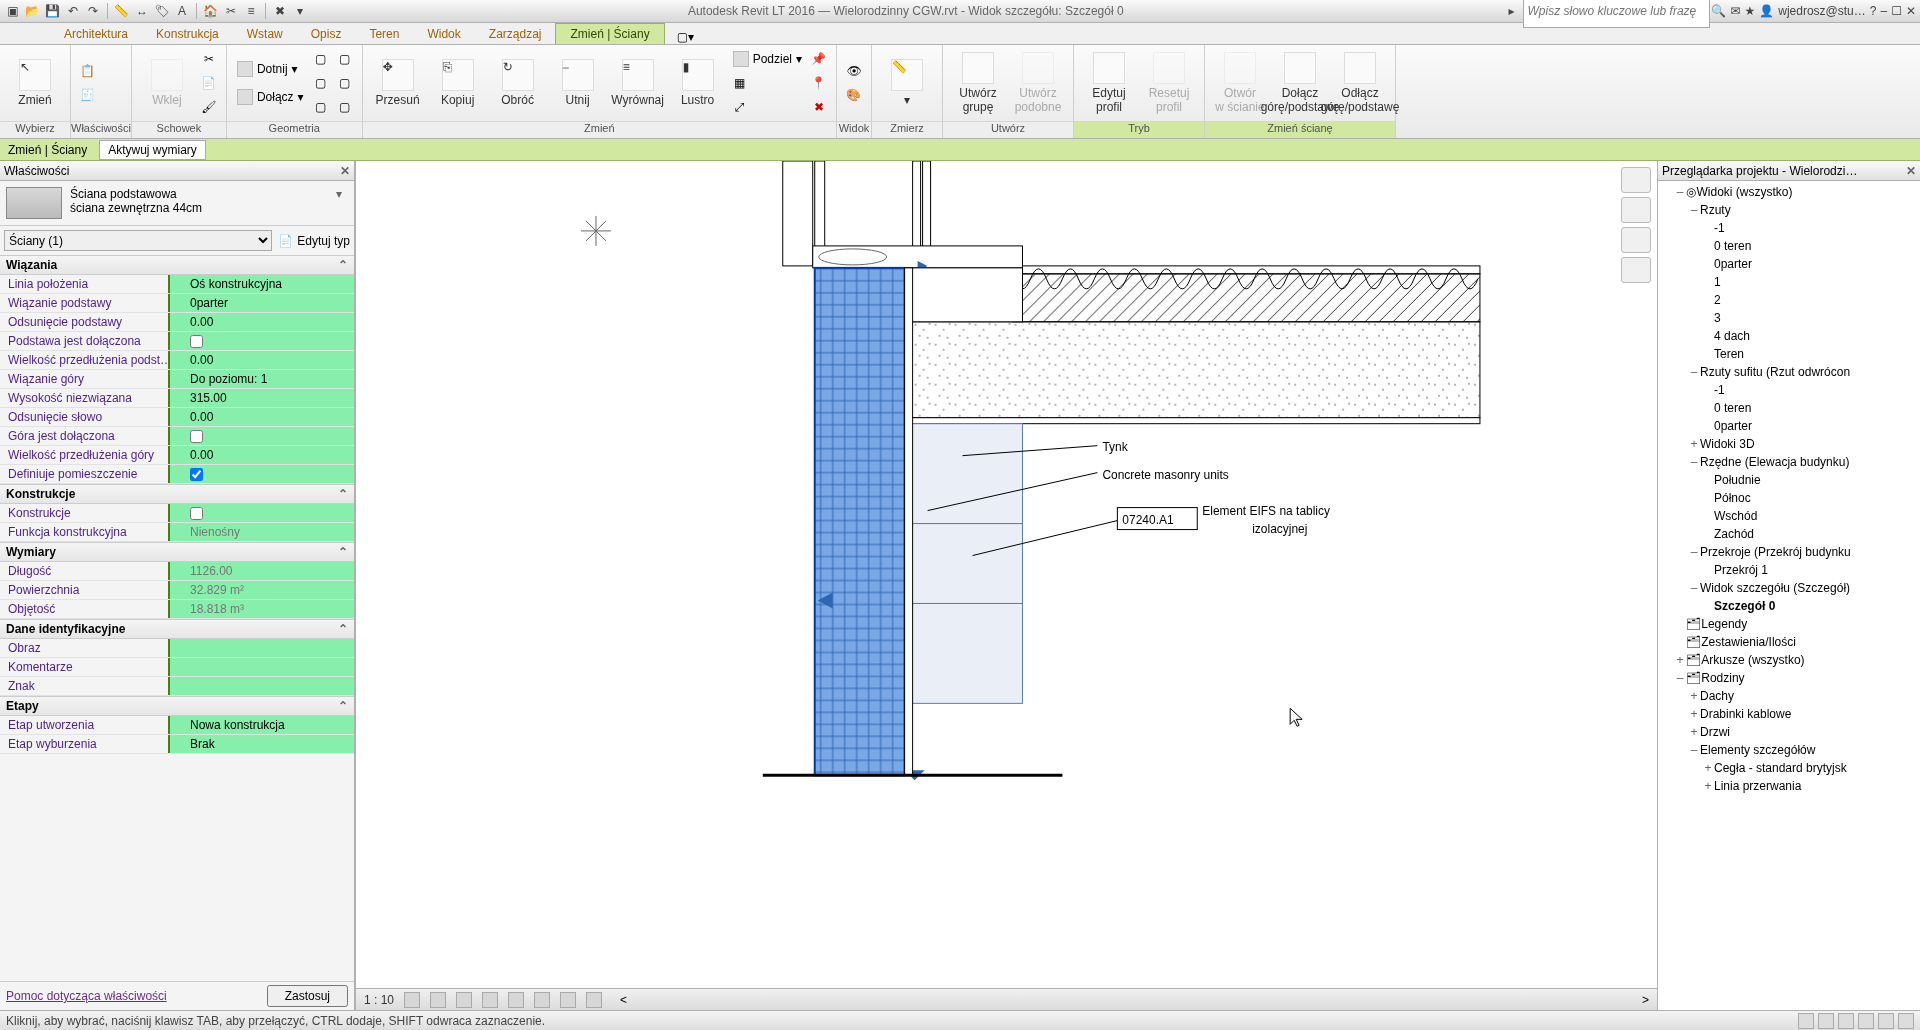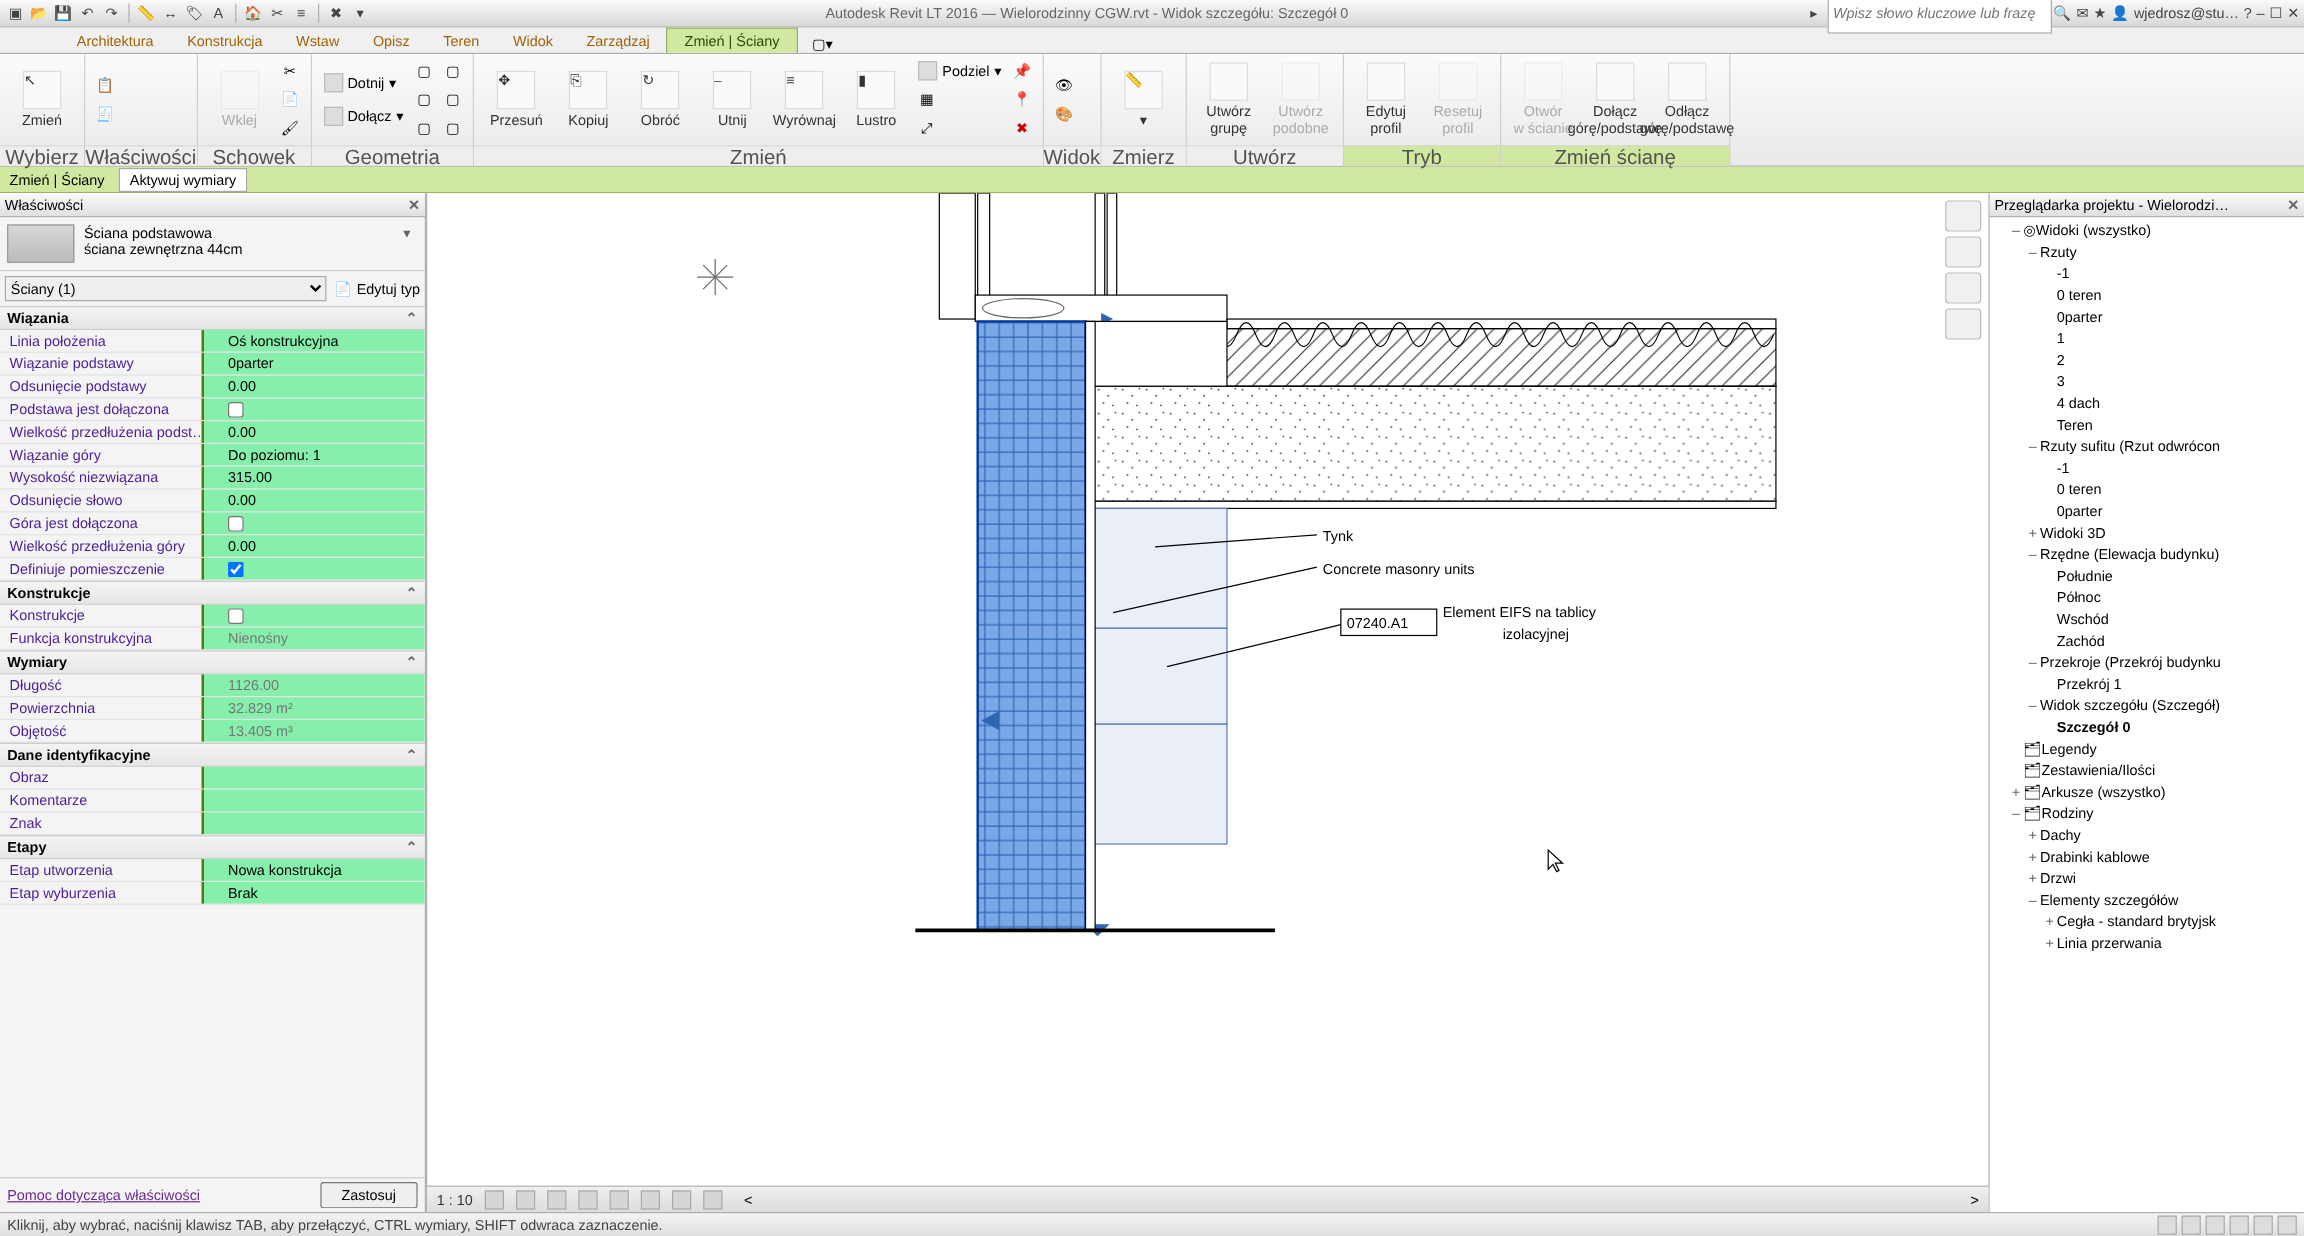--- a/index.html
+++ b/index.html
@@ -16,21 +16,21 @@
 
 
 .rtabs { height:22px; background:#f0f0f0; display:flex; align-items:flex-end; padding-left:50px; border-bottom:1px solid #b0b0b0; }
 .rtab { padding:3px 14px; color:#a16207; cursor:pointer; }
 .rtab.active { background:#d0e8a0; border:1px solid #99b06f; border-bottom:none; color:#304800; }
 
 
 .ribbon { height:94px; background:linear-gradient(#fbfbfb,#e9e9e9); display:flex; border-bottom:1px solid #b0b0b0; }
 .rgroup { display:flex; flex-direction:column; border-right:1px solid #cfcfcf; }
 .rgroup-body { flex:1; display:flex; align-items:center; padding:2px 6px; gap:2px; }
-.rgroup-label { height:17px; text-align:center; font-size:17px; color:#525252; background:#eee; border-top:1px solid #d6d6d6; }
+.rgroup-label { height:17px; text-align:center; font-size:11px; color:#525252; background:#eee; border-top:1px solid #d6d6d6; }
 .rgroup.tryb .rgroup-label { background:#d0e8a0; }
 .rgroup.sciana .rgroup-label { background:#d0e8a0; }
 .rbtn-big { display:flex; flex-direction:column; align-items:center; justify-content:center; width:58px; height:72px; gap:2px; color:#333; }
 .rbtn-big .ico { width:32px; height:32px; border:1px solid #ddd; background:#fafafa; }
 .rbtn-big.disabled { color:#aaa; }
 .rbtn-big.disabled .ico { opacity:.4; }
 .rbtn-sm { width:22px; height:22px; border:1px solid transparent; display:flex; align-items:center; justify-content:center; }
 .stack3 { display:flex; flex-direction:column; gap:2px; }
 .rbtn-txt { display:flex; align-items:center; gap:4px; height:22px; padding:0 4px; }
 .rbtn-txt .ico { width:16px; height:16px; background:#ddd; border:1px solid #bbb; }
@@ -410,21 +410,21 @@
       <div class="prow">
           <div class="k">Długość</div>
           <div class="v ro">1126.00</div>
         </div>
       <div class="prow">
           <div class="k">Powierzchnia</div>
           <div class="v ro">32.829 m²</div>
         </div>
       <div class="prow">
           <div class="k">Objętość</div>
-          <div class="v ro">13.405 m³</div>
+          <div class="v ro">18.818 m³</div>
         </div>
 
       <div class="grp">
           <span>Dane identyfikacyjne</span>
           <span class="col">⌃</span>
         </div>
       <div class="prow">
           <div class="k">Obraz</div>
           <div class="v"></div>
         </div>
@@ -673,21 +673,21 @@
         </div>
       <div class="tn ind3">
           <span class="tw">+</span>
           <span>Linia przerwania</span>
         </div>
     </div>
   </div>
 </div>
 
 <div class="status">
-  <span>Kliknij, aby wybrać, naciśnij klawisz TAB, aby przełączyć, CTRL wymiary, SHIFT odwraca zaznaczenie.</span>
+  <span>Kliknij, aby wybrać, naciśnij klawisz TAB, aby przełączyć, CTRL dodaje, SHIFT odwraca zaznaczenie.</span>
   <div class="right">
     <span class="ico"></span>
     <span class="ico"></span>
     <span class="ico"></span>
     <span class="ico"></span>
     <span class="ico"></span>
     <span class="ico"></span>
   </div>
 </div>
 

